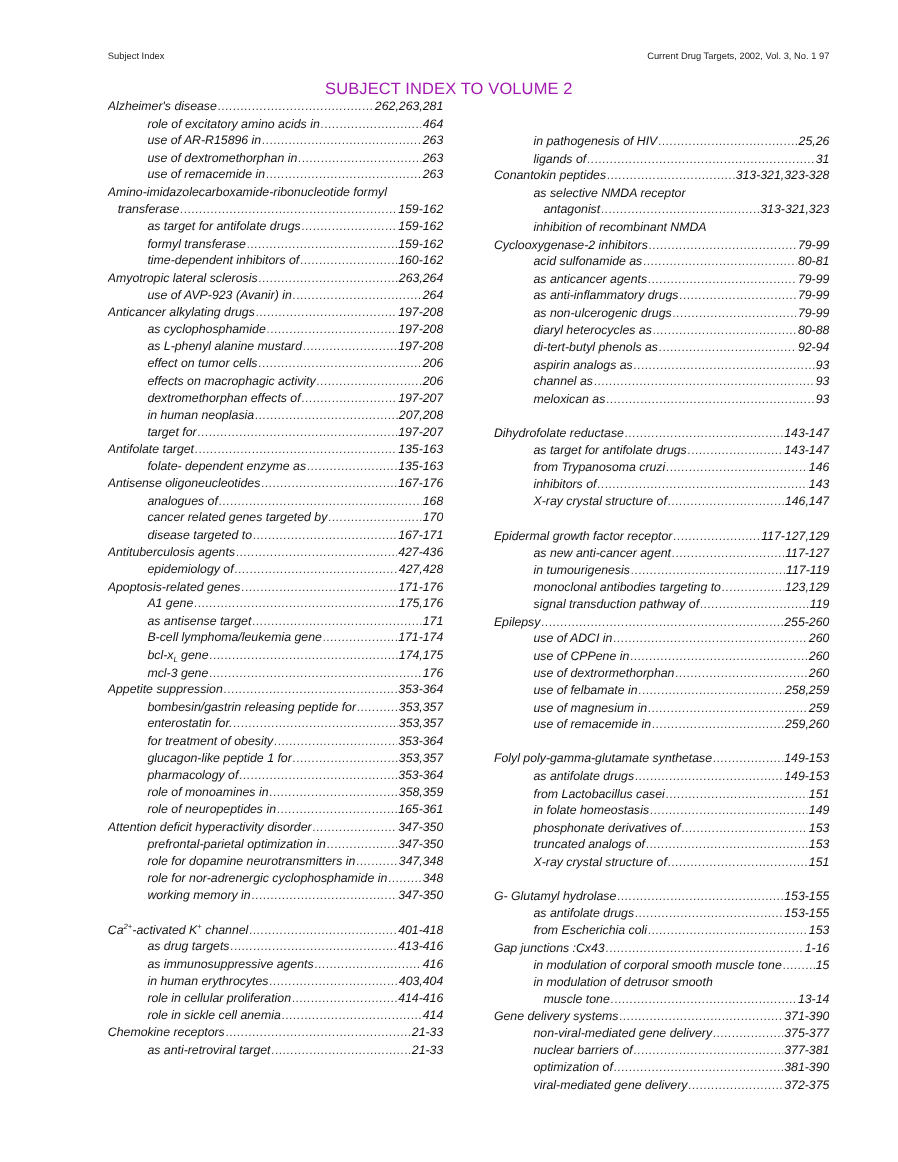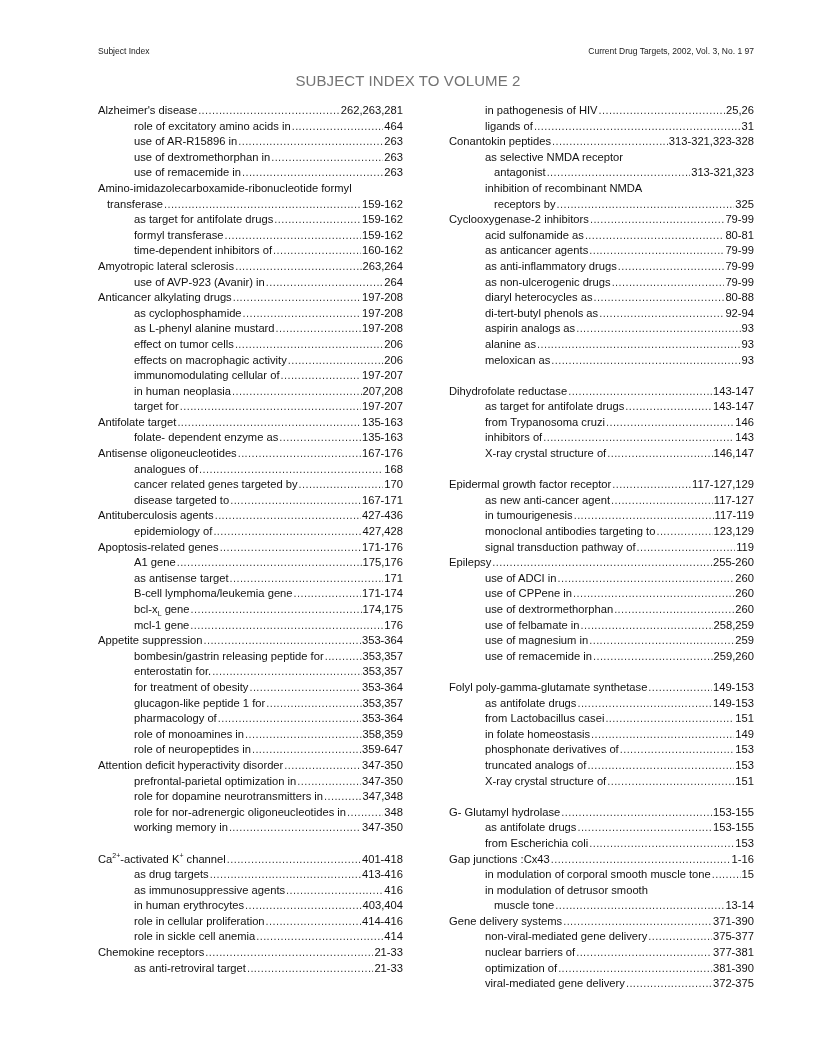--- a/index.html
+++ b/index.html
@@ -2,24 +2,24 @@
 <html><head>
 <meta charset="utf-8">
 <style>
   html, body { margin: 0; padding: 0; background: #ffffff; }
   body { width: 816px; height: 1056px; position: relative; overflow: hidden;
          font-family: "Liberation Sans", sans-serif; color: #111; }
   .running-head { position: absolute; top: 46px; font-size: 8.5px; color: #222; }
   .rh-left { left: 98px; }
   .rh-right { right: 62px; }
   .title { position: absolute; top: 72px; left: 0; width: 816px; text-align: center;
-           font-size: 15px; letter-spacing: 0.1px; color: #737373; }
-  .col { position: absolute; top: 103px; width: 305px; }
+           font-size: 15px; letter-spacing: 0.1px; color: #a21caf; }
+  .col { position: absolute; top: 90px; width: 305px; font-style: italic; }
   .col-left { left: 98px; }
-  .col-right { left: 449px; }
+  .col-right { left: 449px; margin-top: 32px; }
   .row { height: 15.6px; line-height: 15.6px; font-size: 11.2px; display: flex;
          white-space: nowrap; overflow: hidden; }
   .row.blank { height: 15.6px; }
   .row .t { flex: 0 0 auto; }
   .row .d { flex: 1 1 auto; overflow: hidden; position: relative; margin: 0 1px; }
   .row .d::before { content: "........................................................................................................................................................................................................";
                     position: absolute; left: 0; right: 0; bottom: 0; white-space: nowrap;
                     letter-spacing: 0.4px; font-size: 11px; color: #333; }
   .row .p { flex: 0 0 auto; }
   .lvl0 { padding-left: 0; }
@@ -113,21 +113,21 @@
       <span class="t"><span>effect on tumor cells</span></span>
       <span class="d"></span>
       <span class="p">206</span>
     </div>
     <div class="row lvl1">
       <span class="t"><span>effects on macrophagic activity</span></span>
       <span class="d"></span>
       <span class="p">206</span>
     </div>
     <div class="row lvl1">
-      <span class="t"><span>immunomodulating cellular of</span></span>
+      <span class="t"><span>dextromethorphan effects of</span></span>
       <span class="d"></span>
       <span class="p">197-207</span>
     </div>
     <div class="row lvl1">
       <span class="t"><span>in human neoplasia</span></span>
       <span class="d"></span>
       <span class="p">207,208</span>
     </div>
     <div class="row lvl1">
       <span class="t"><span>target for</span></span>
@@ -193,21 +193,21 @@
       <span class="t"><span>B-cell lymphoma/leukemia gene</span></span>
       <span class="d"></span>
       <span class="p">171-174</span>
     </div>
     <div class="row lvl1">
       <span class="t"><span>bcl-x</span><sub>L</sub><span> gene</span></span>
       <span class="d"></span>
       <span class="p">174,175</span>
     </div>
     <div class="row lvl1">
-      <span class="t"><span>mcl-1 gene</span></span>
+      <span class="t"><span>mcl-3 gene</span></span>
       <span class="d"></span>
       <span class="p">176</span>
     </div>
     <div class="row lvl0">
       <span class="t"><span>Appetite suppression</span></span>
       <span class="d"></span>
       <span class="p">353-364</span>
     </div>
     <div class="row lvl1">
       <span class="t"><span>bombesin/gastrin releasing peptide for</span></span>
@@ -235,39 +235,39 @@
       <span class="p">353-364</span>
     </div>
     <div class="row lvl1">
       <span class="t"><span>role of monoamines in</span></span>
       <span class="d"></span>
       <span class="p">358,359</span>
     </div>
     <div class="row lvl1">
       <span class="t"><span>role of neuropeptides in</span></span>
       <span class="d"></span>
-      <span class="p">359-647</span>
+      <span class="p">165-361</span>
     </div>
     <div class="row lvl0">
       <span class="t"><span>Attention deficit hyperactivity disorder</span></span>
       <span class="d"></span>
       <span class="p">347-350</span>
     </div>
     <div class="row lvl1">
       <span class="t"><span>prefrontal-parietal optimization in</span></span>
       <span class="d"></span>
       <span class="p">347-350</span>
     </div>
     <div class="row lvl1">
       <span class="t"><span>role for dopamine neurotransmitters in</span></span>
       <span class="d"></span>
       <span class="p">347,348</span>
     </div>
     <div class="row lvl1">
-      <span class="t"><span>role for nor-adrenergic oligoneucleotides in</span></span>
+      <span class="t"><span>role for nor-adrenergic cyclophosphamide in</span></span>
       <span class="d"></span>
       <span class="p">348</span>
     </div>
     <div class="row lvl1">
       <span class="t"><span>working memory in</span></span>
       <span class="d"></span>
       <span class="p">347-350</span>
     </div>
     <div class="row blank"></div>
     <div class="row lvl0">
@@ -331,25 +331,20 @@
       <span class="t"><span>as selective NMDA receptor</span></span>
     </div>
     <div class="row lvl1c">
       <span class="t"><span>antagonist</span></span>
       <span class="d"></span>
       <span class="p">313-321,323</span>
     </div>
     <div class="row lvl1">
       <span class="t"><span>inhibition of recombinant NMDA</span></span>
     </div>
-    <div class="row lvl1c">
-      <span class="t"><span>receptors by</span></span>
-      <span class="d"></span>
-      <span class="p">325</span>
-    </div>
     <div class="row lvl0">
       <span class="t"><span>Cyclooxygenase-2 inhibitors</span></span>
       <span class="d"></span>
       <span class="p">79-99</span>
     </div>
     <div class="row lvl1">
       <span class="t"><span>acid sulfonamide as</span></span>
       <span class="d"></span>
       <span class="p">80-81</span>
     </div>
@@ -377,21 +372,21 @@
       <span class="t"><span>di-tert-butyl phenols as</span></span>
       <span class="d"></span>
       <span class="p">92-94</span>
     </div>
     <div class="row lvl1">
       <span class="t"><span>aspirin analogs as</span></span>
       <span class="d"></span>
       <span class="p">93</span>
     </div>
     <div class="row lvl1">
-      <span class="t"><span>alanine as</span></span>
+      <span class="t"><span>channel as</span></span>
       <span class="d"></span>
       <span class="p">93</span>
     </div>
     <div class="row lvl1">
       <span class="t"><span>meloxican as</span></span>
       <span class="d"></span>
       <span class="p">93</span>
     </div>
     <div class="row blank"></div>
     <div class="row lvl0">

